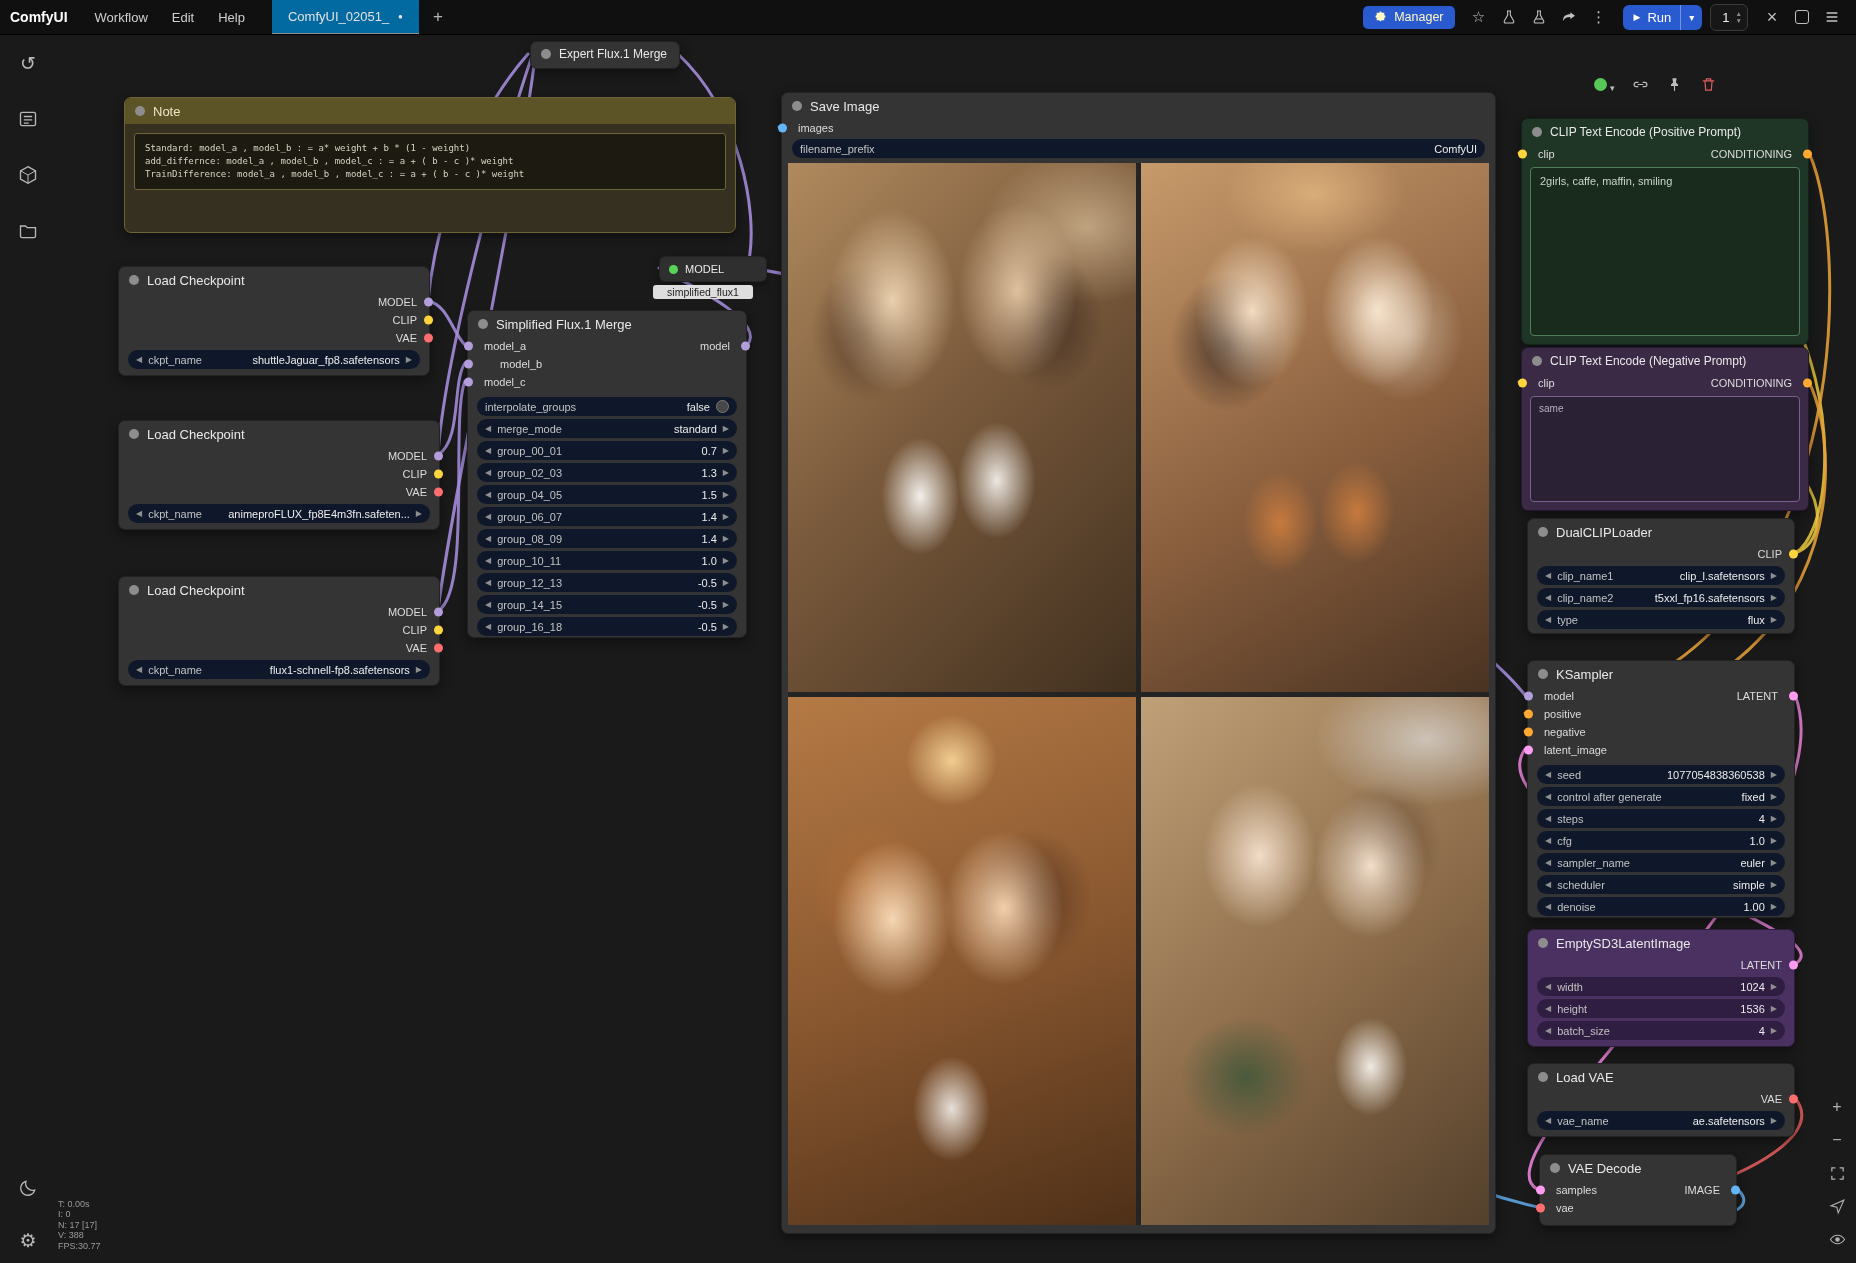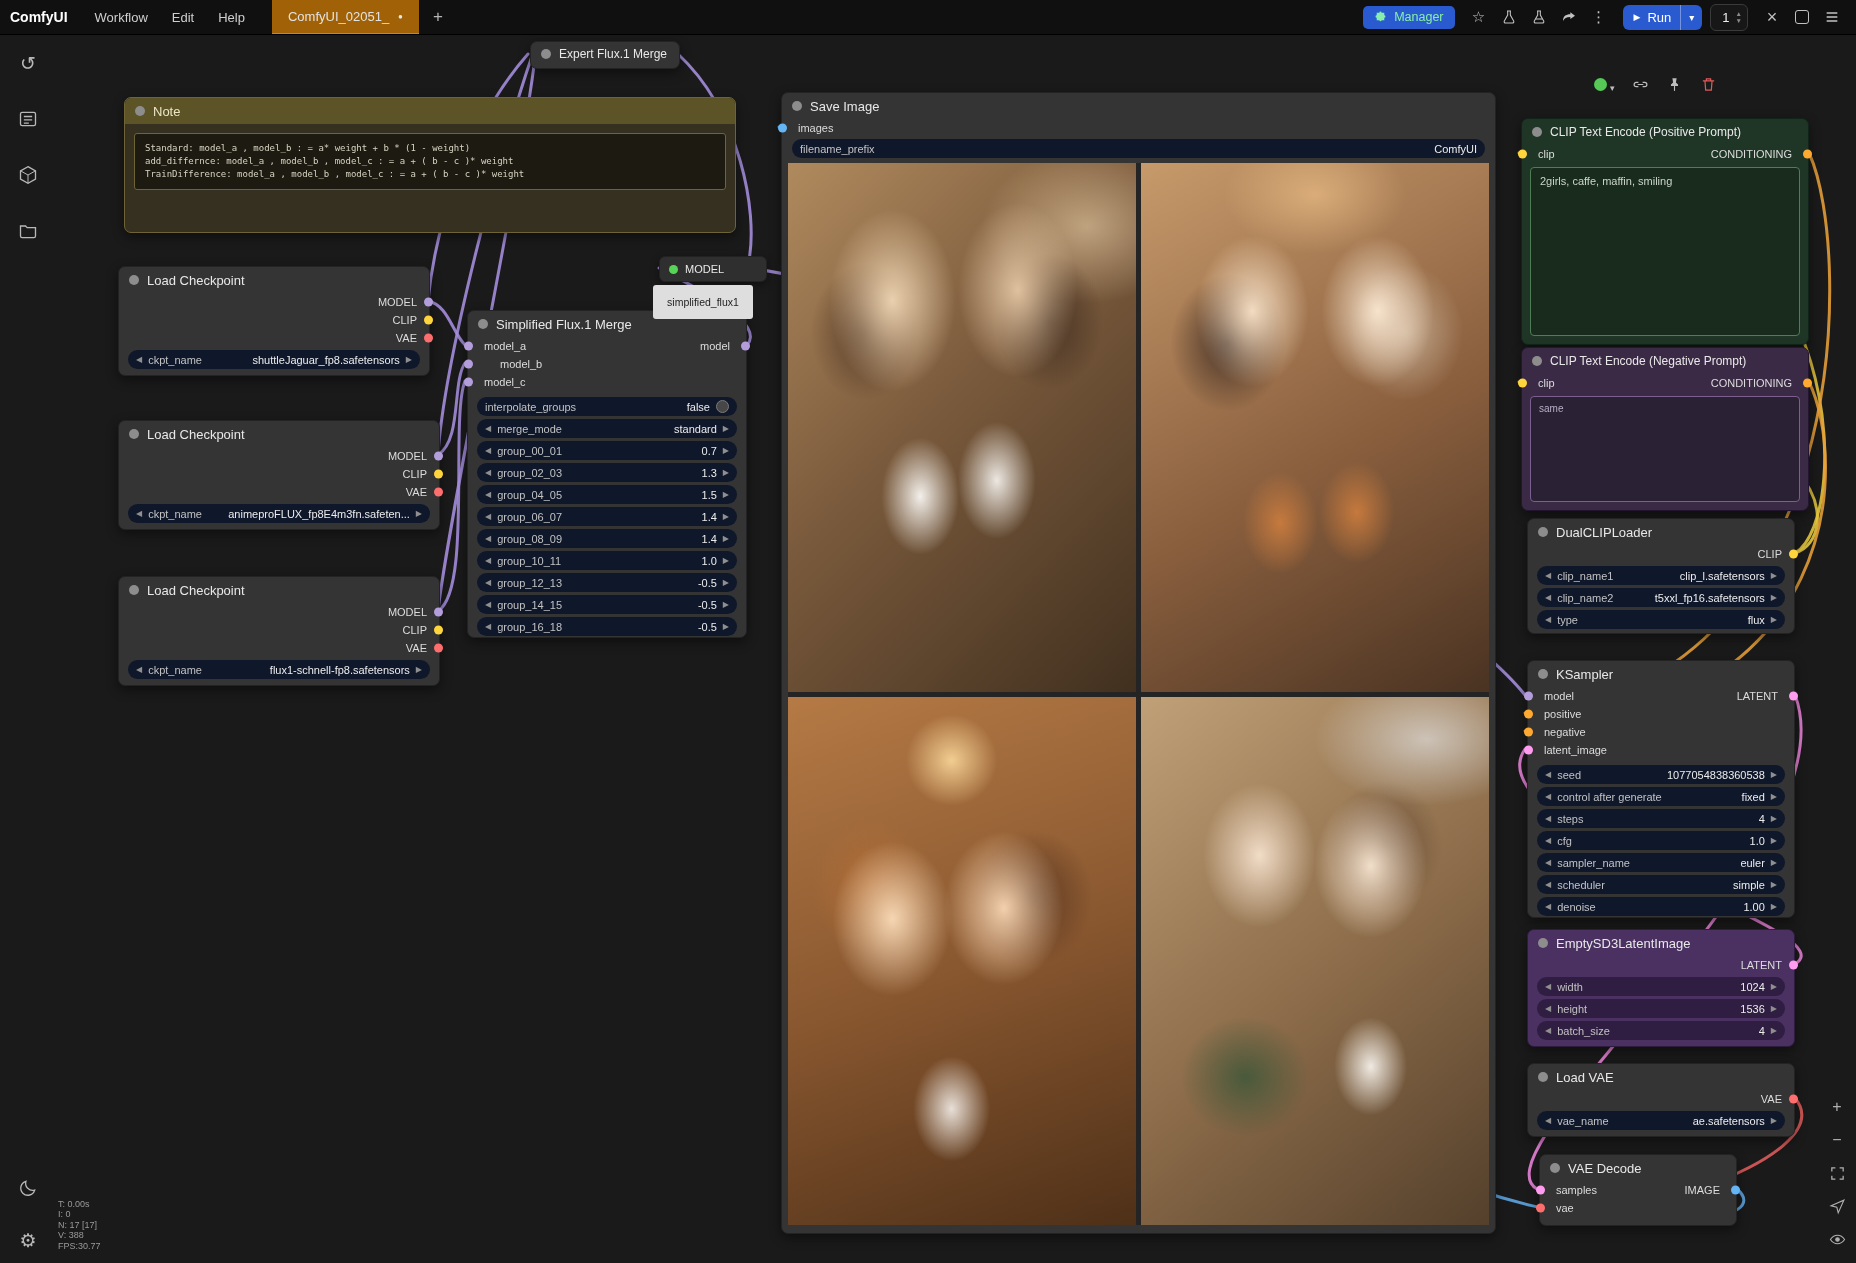--- a/index.html
+++ b/index.html
@@ -5,25 +5,25 @@
   html,body{margin:0;padding:0;background:#0b0b0b;}
   .stage{position:relative;width:1856px;height:1263px;background:#1a1a1a;overflow:hidden;
          font-family:"Liberation Sans",sans-serif;-webkit-font-smoothing:antialiased;}
 
   
   .topbar{position:absolute;top:0;left:0;right:0;height:34px;background:#101011;border-bottom:1px solid #000;
           display:flex;align-items:center;padding:0 10px;gap:2px;z-index:50;}
   .logo{color:#fff;font-weight:bold;font-size:14px;margin-right:14px;}
   .menu-item{color:#cfcfcf;font-size:13px;padding:0 11px;cursor:default;}
   .tab{display:flex;align-items:center;gap:9px;height:33px;padding:0 16px;margin-left:14px;
-       color:#e2e2e2;font-size:13px;border-bottom:1px solid #8f8f8f;background:#a16207;}
+       color:#e2e2e2;font-size:13px;border-bottom:1px solid #8f8f8f;background:#0369a1;}
   .tab .tdot{font-size:8px;color:#e8e8e8;}
   .tab-plus{color:#b5b5b5;font-size:17px;padding:0 12px;}
   .tb-spacer{flex:1;}
-  .mgr{display:flex;align-items:center;gap:7px;background:#2a5ad0;color:#86efac;font-size:12.5px;
+  .mgr{display:flex;align-items:center;gap:7px;background:#2a5ad0;color:#fef9c3;font-size:12.5px;
        height:23px;padding:0 11px;border-radius:5px;margin-right:8px;}
   .tb-icon{width:28px;height:26px;display:flex;align-items:center;justify-content:center;color:#c2c2c2;font-size:15px;}
   .tb-icon svg{width:16px;height:16px;}
   .runbtn{display:flex;align-items:center;background:#2a5ad0;height:25px;border-radius:6px;color:#fff;
           font-size:13px;padding:0 0 0 11px;margin:0 6px 0 8px;}
   .runbtn .play{font-size:9px;margin-right:7px;}
   .runbtn .chev{border-left:1px solid rgba(255,255,255,.35);padding:0 8px;margin-left:9px;font-size:10px;height:25px;display:flex;align-items:center;}
   .count{display:flex;align-items:center;background:#171717;border:1px solid #3a3a3a;border-radius:6px;height:25px;
          padding:0 5px 0 11px;color:#eee;font-size:13px;gap:6px;margin-right:8px;}
   .count .steps{display:flex;flex-direction:column;line-height:7px;font-size:6.5px;color:#8a8a8a;}
@@ -79,21 +79,21 @@
   
   .purple-node{background:#4a3162;border-color:#2d1c3e;}
   .purple-node .widget{background:#2f1d42;}
 
   
   .reroute{position:absolute;left:659px;top:256px;width:88px;height:24px;background:#2f2f2f;border:1px solid #222;
            border-radius:6px;display:flex;align-items:center;gap:7px;padding:0 9px;font-size:11px;color:#e8e8e8;z-index:2;
            box-shadow:0 3px 8px rgba(0,0,0,.4);}
   .rdot{width:9px;height:9px;border-radius:50%;background:#57d457;}
   .reroute-sub{position:absolute;left:653px;top:285px;width:100px;text-align:center;font-size:10.5px;color:#1e1e1e;
-               background:#dedede;border-radius:3px;padding:11px 0;z-index:3;}
+               background:#dedede;border-radius:3px;padding:1px 0;z-index:3;}
 
   
   .img-grid{position:absolute;left:6px;right:6px;top:70px;bottom:8px;display:grid;
             grid-template-columns:1fr 1fr;grid-template-rows:1fr 1fr;gap:5px;background:#242424;}
   .img{position:relative;overflow:hidden;}
   .img-a{background:
     radial-gradient(90px 130px at 30% 26%, rgba(240,214,180,.95), rgba(240,214,180,0) 70%),
     radial-gradient(85px 125px at 66% 24%, rgba(235,205,170,.9), rgba(235,205,170,0) 70%),
     radial-gradient(75px 95px at 22% 32%, rgba(70,45,30,.75), transparent 72%),
     radial-gradient(75px 95px at 75% 30%, rgba(55,38,28,.75), transparent 72%),

